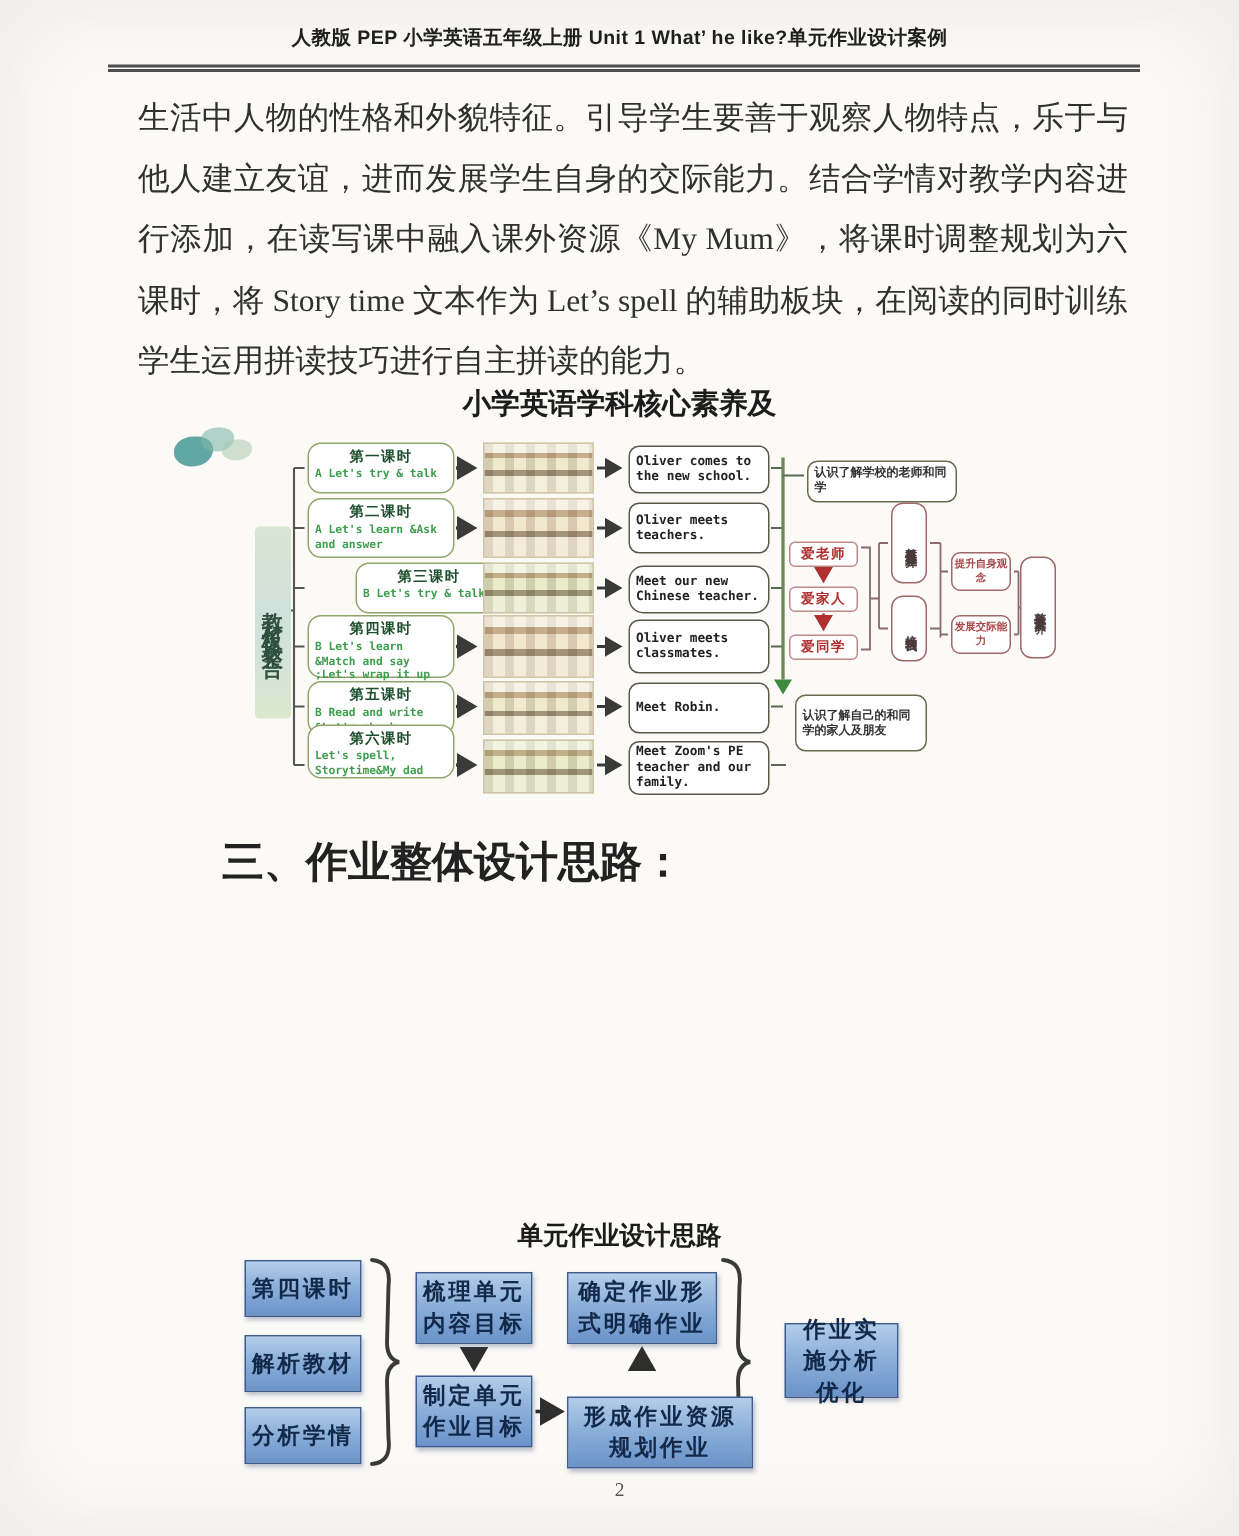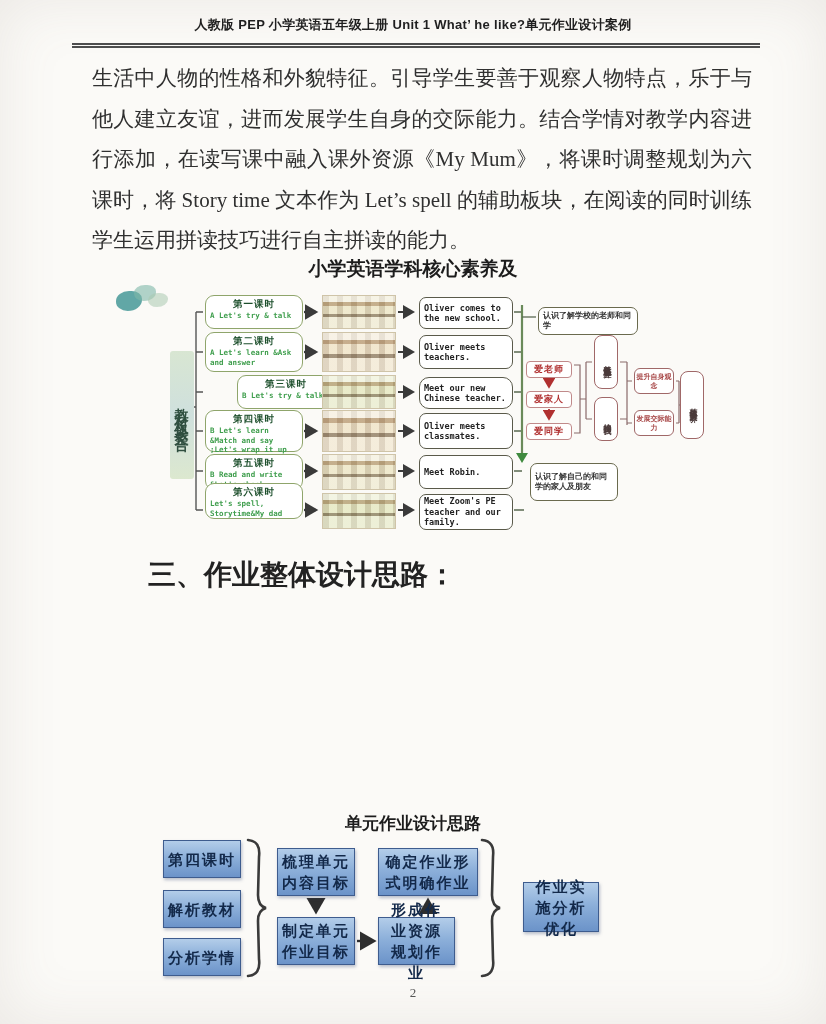--- a/index.html
+++ b/index.html
@@ -127,21 +127,21 @@
     font-family:"Liberation Sans", sans-serif; font-weight:bold;
     font-size:15px; line-height:21px; letter-spacing:2px;
     display:flex; align-items:center; justify-content:center; text-align:center;
     box-shadow:1px 2px 3px rgba(60,80,120,.35);
   }
   .in1,.in2,.in3 { left:33px; width:78px; height:38px; padding:0 4px; }
   .in1 { top:5px; } .in2 { top:55px; } .in3 { top:103px; }
   .st-organize { left:147px; top:13px; width:78px; height:48px; padding:0 4px; }
   .st-goal     { left:147px; top:82px; width:78px; height:48px; padding:0 4px; }
   .st-form     { left:248px; top:13px; width:100px; height:48px; padding:0 6px; }
-  .st-resource { left:248px; top:82px; width:77px; height:48px; padding:0 6px; }
+  .st-resource { left:248px; top:96px; width:124px; height:48px; padding:0 6px; }
   .st-result   { left:393px; top:47px; width:76px; height:50px; padding:0 4px; }
 
   .page-number { top:985px; left:0; width:826px; text-align:center; font-size:13px; color:#555; font-family:"Liberation Serif", serif; }
 </style>
 </head>
 <body>
 
 <div class="page">
 
   <div class="abs header-title">人教版 PEP 小学英语五年级上册 Unit 1 What’ he like?单元作业设计案例</div>

